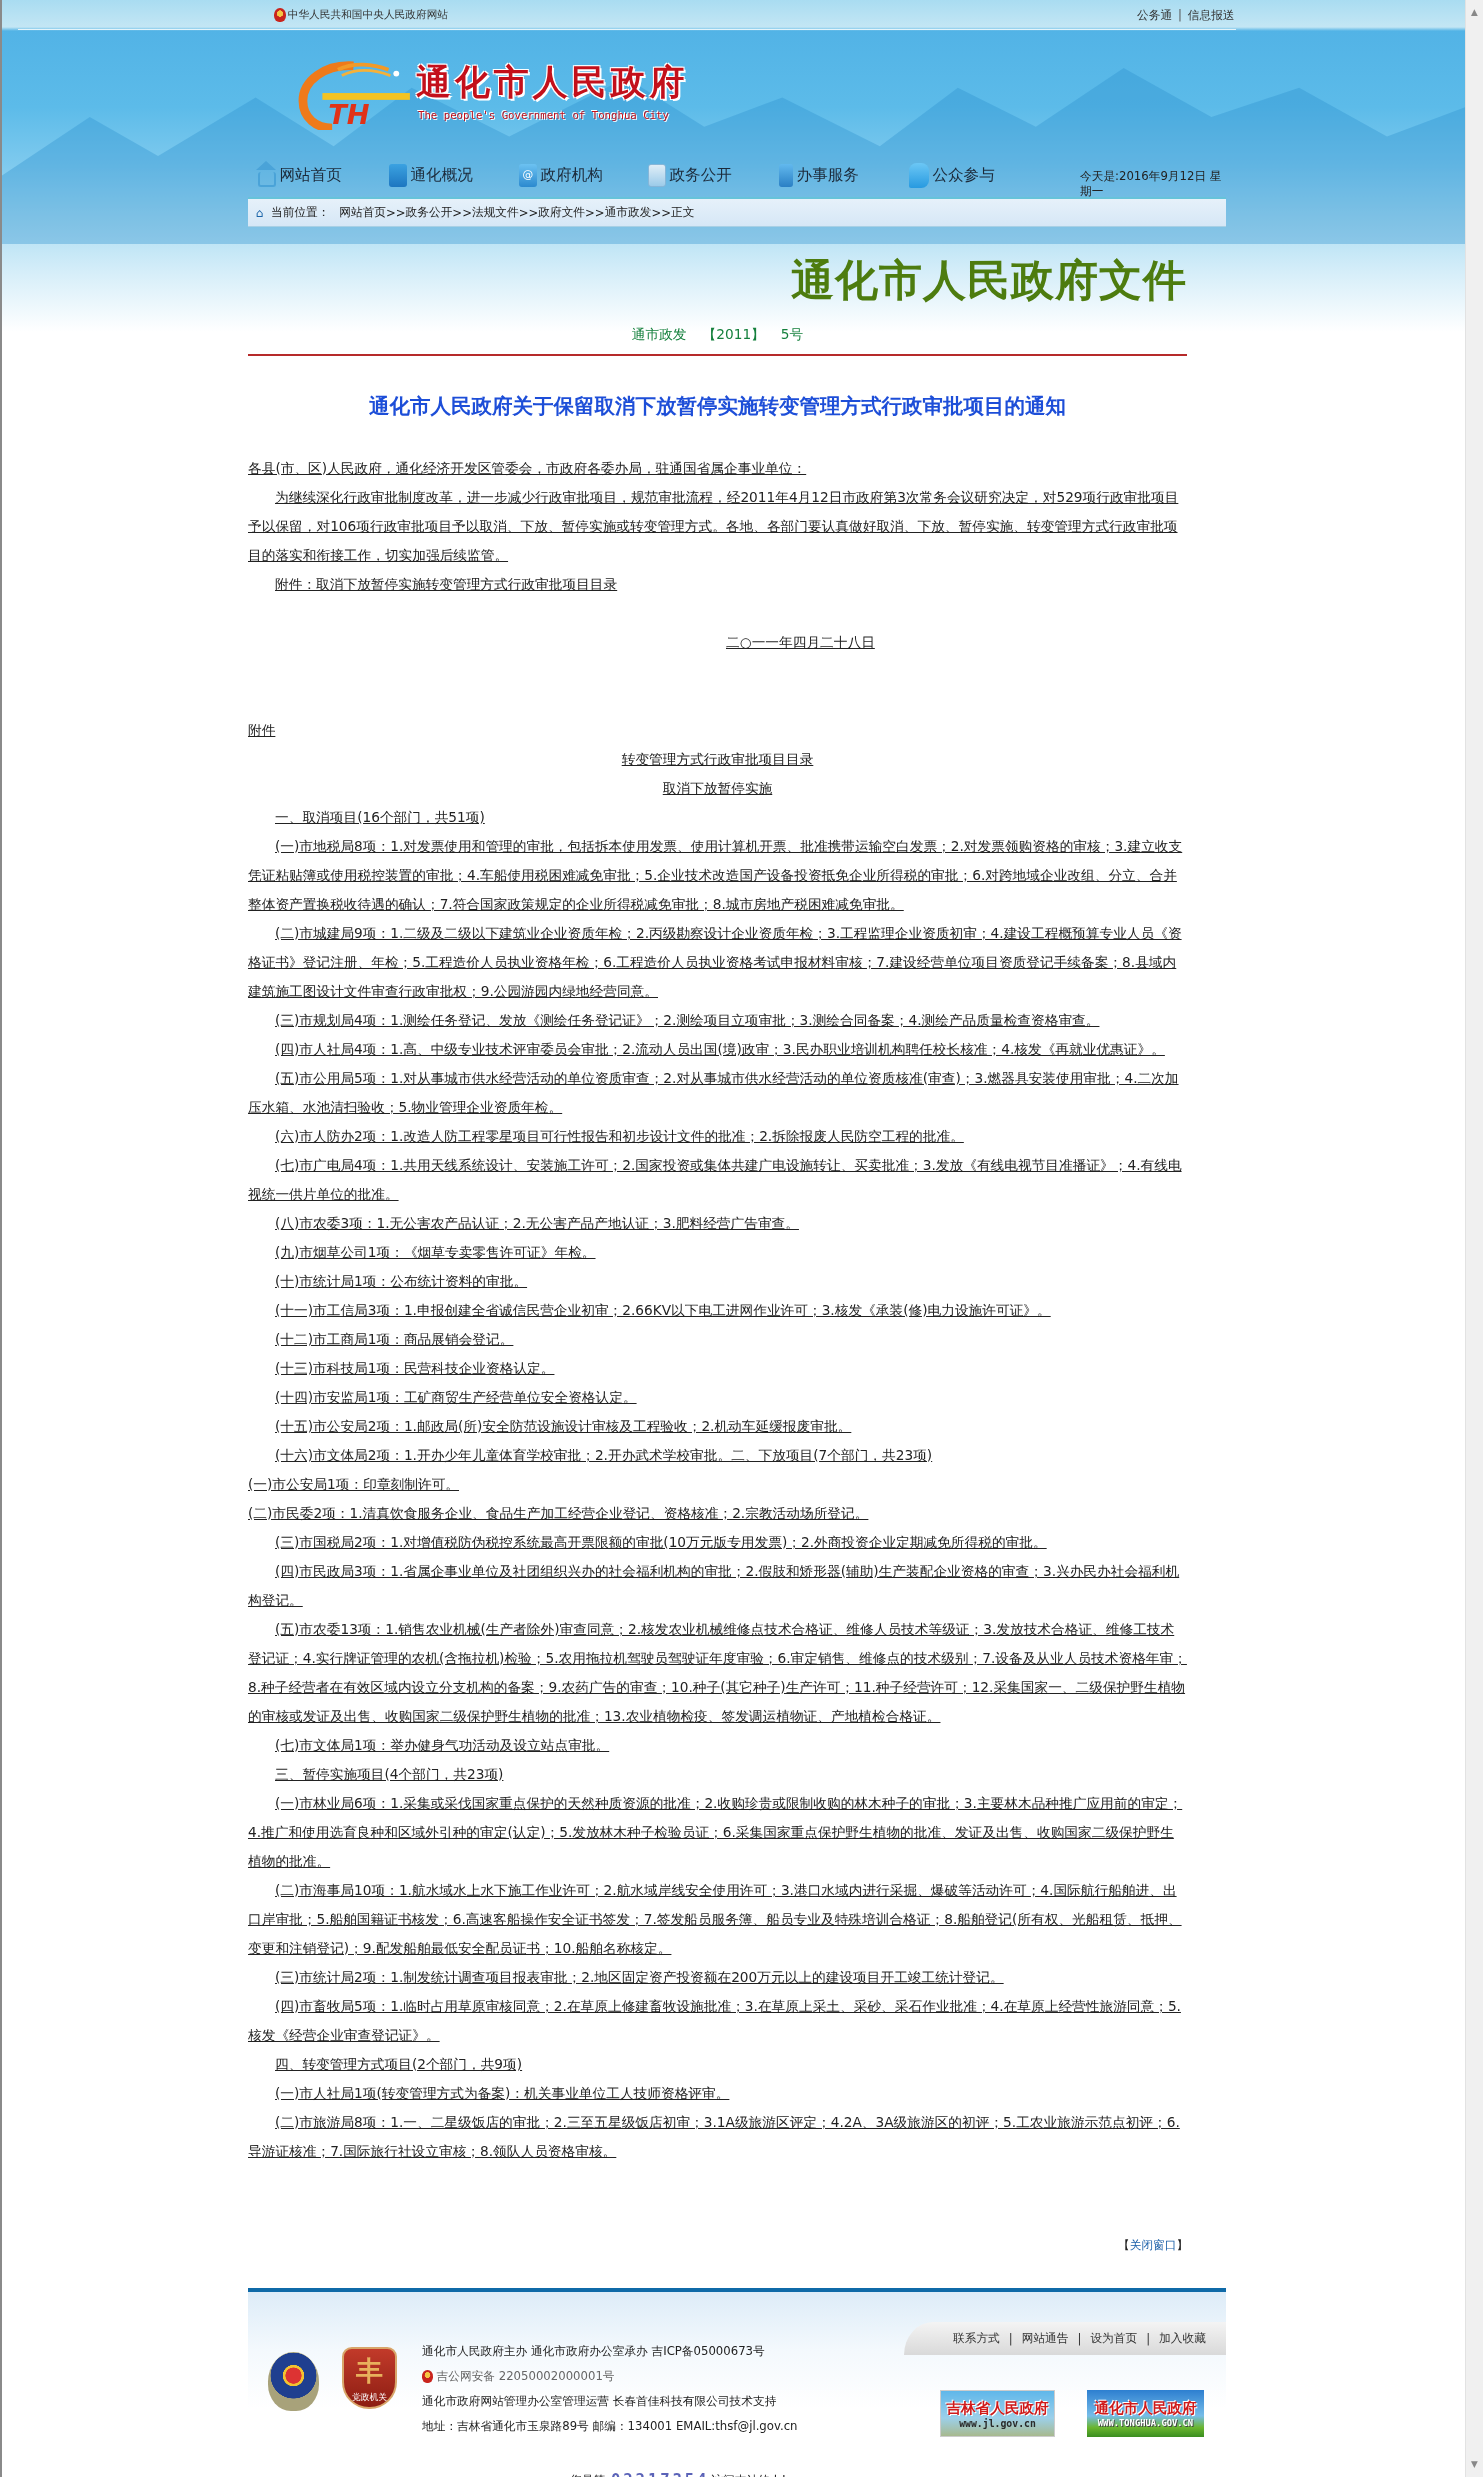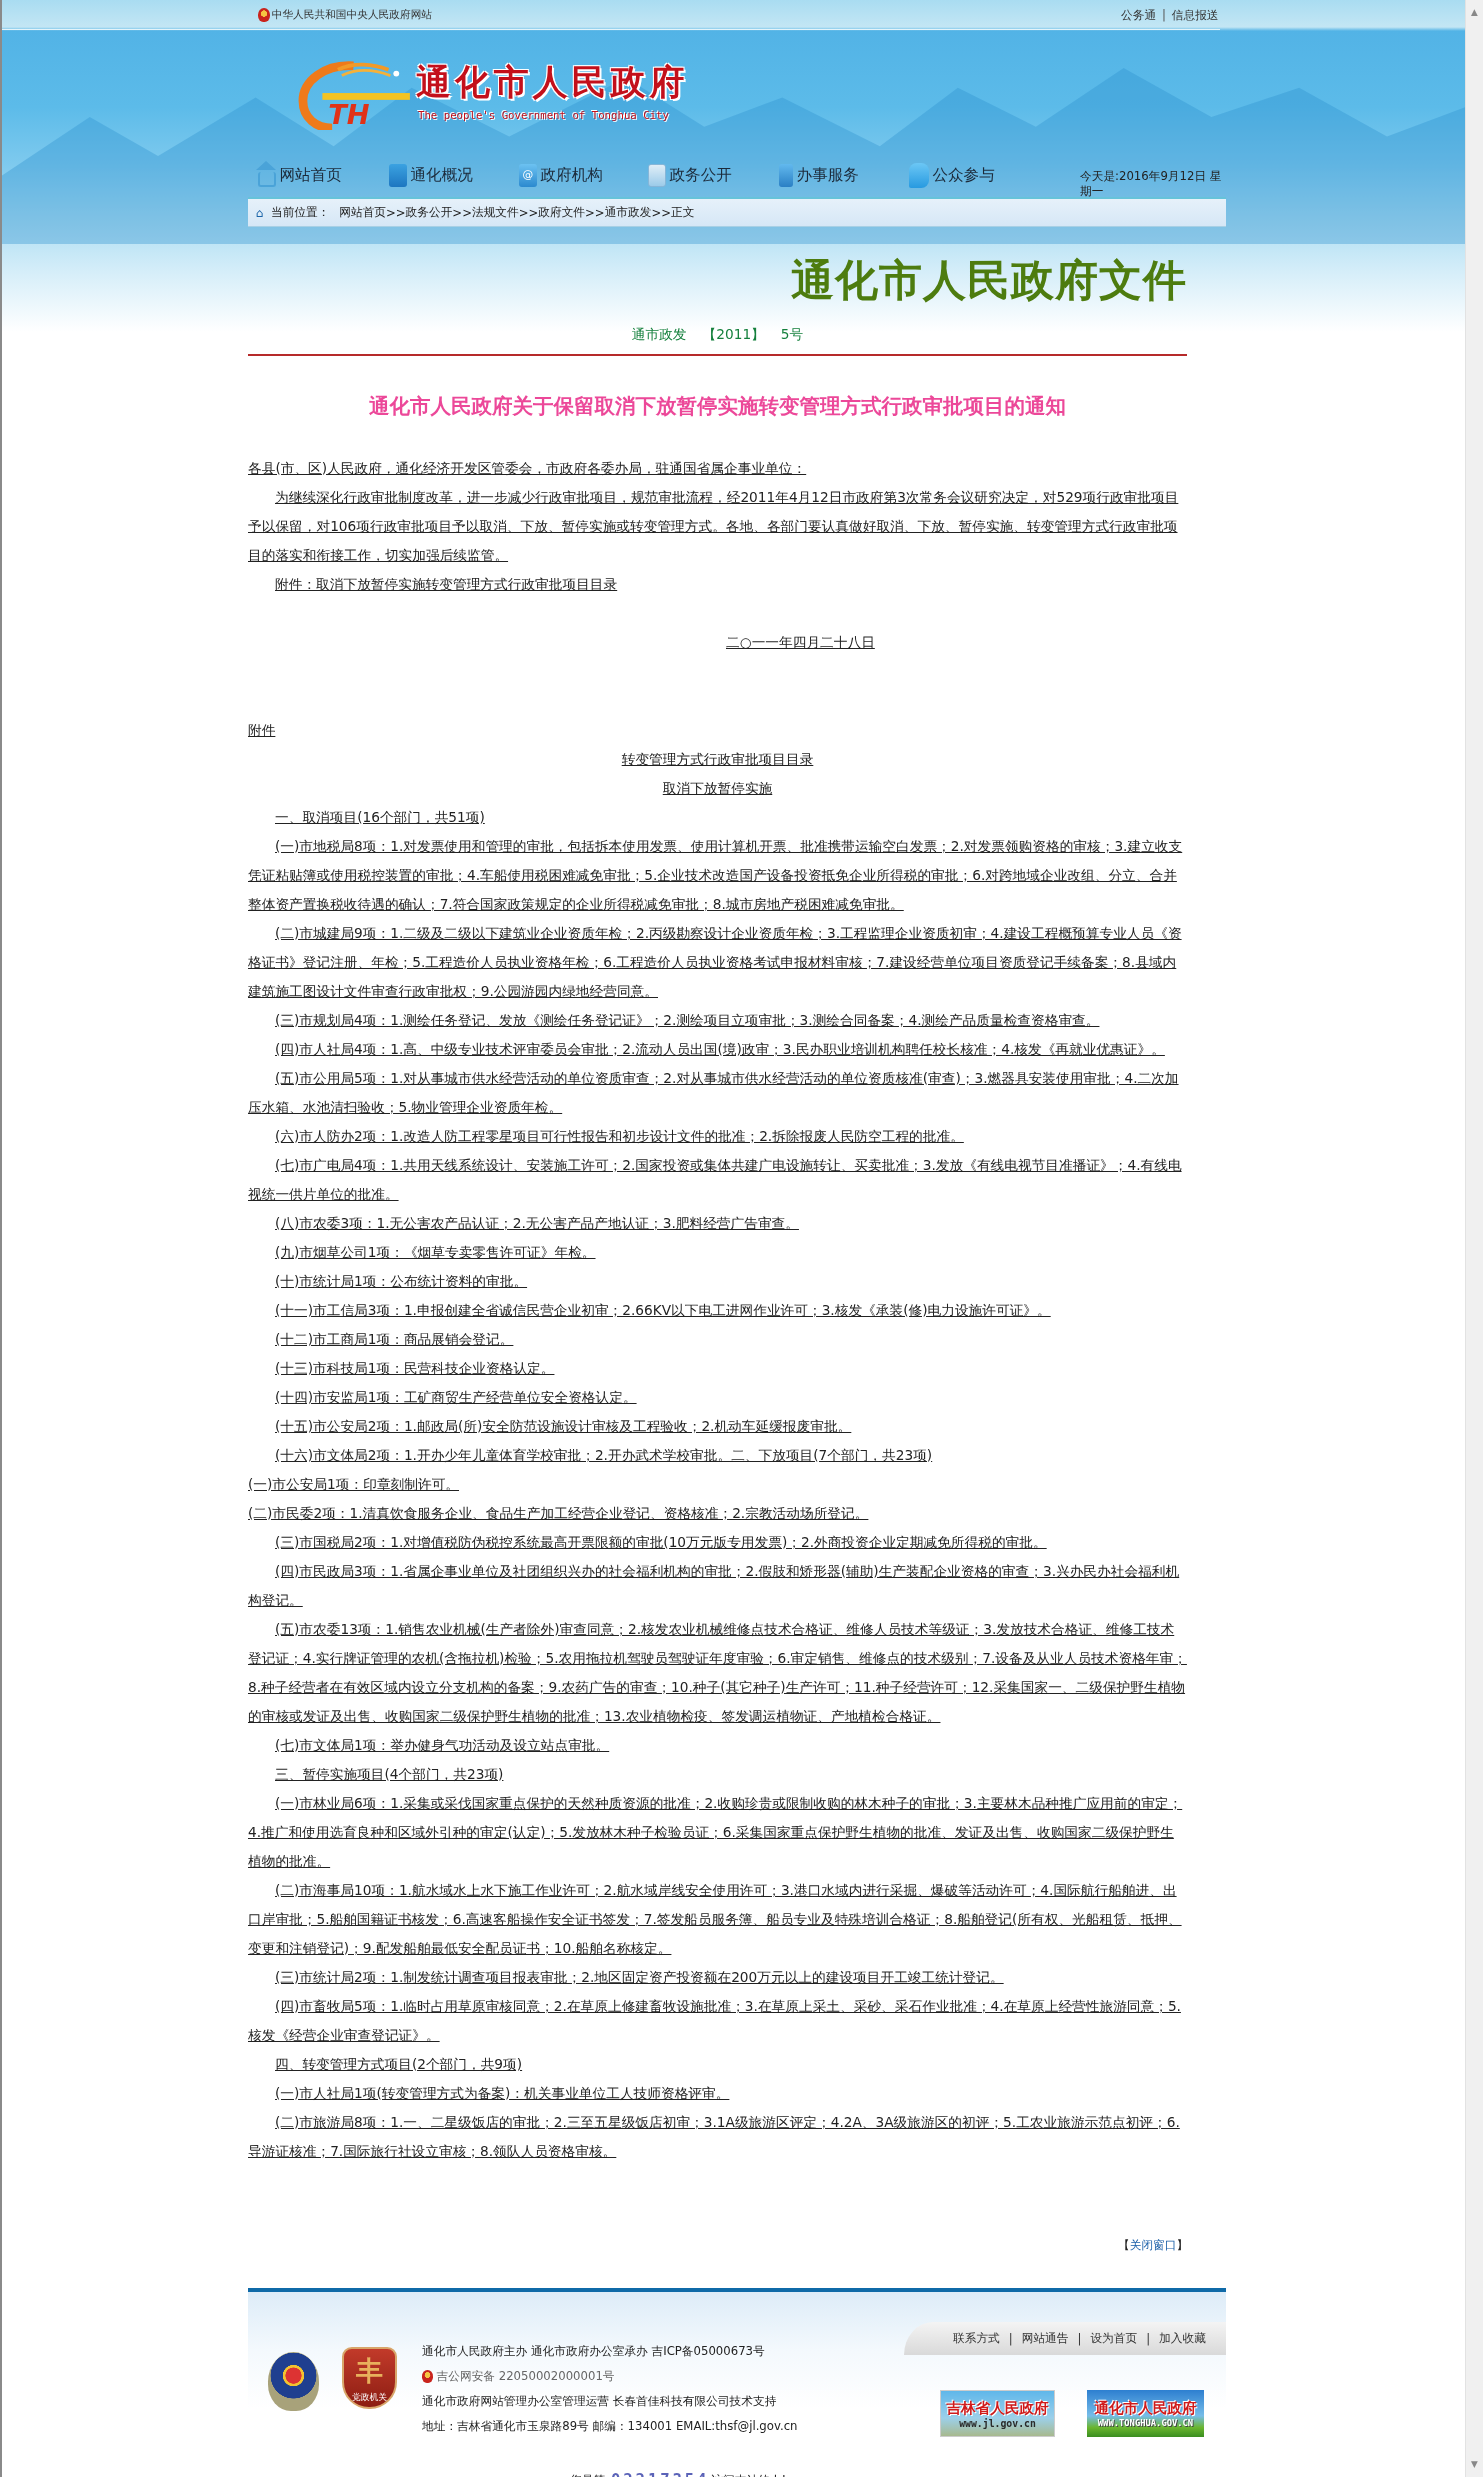--- a/index.html
+++ b/index.html
@@ -6,21 +6,21 @@
   html, body { width: 1483px; height: 2477px; overflow: hidden; background: #ffffff; }
   body { font-family: "DejaVu Sans", "Liberation Sans", sans-serif; color: #222; position: relative; }
   .page { position: absolute; left: 0; top: 0; width: 1465px; height: 2477px; border-left: 2px solid #8a8a8a; }
   .bg-sky {
     position: absolute; left: 0; top: 0; width: 1463px; height: 332px;
     background: linear-gradient(to bottom, #a9dcf1 0px, #c3e6f4 27px, #52b3e6 31px, #5cbbe9 107px, #7fcaee 166px, #a9dcf2 215px, #d6eef9 273px, #ffffff 332px);
   }
   .mountains {
     position: absolute; left: 0; top: 29px; width: 1463px; height: 215px; opacity: .35;
   }
-  .topbar { position: absolute; left: 0; top: 0; width: 1218px; height: 30px; border-bottom: 1px solid #e4f4fa; }
+  .topbar { position: absolute; left: 16px; top: 0; width: 1218px; height: 30px; border-bottom: 1px solid #e4f4fa; }
   .topbar .gov-link { position: absolute; left: 256px; top: 7.8px; font-size: 10.7px; color: #333; display: flex; align-items: center; gap: 2px; }
   .emblem-small { width: 11.7px; height: 13.7px; border-radius: 50% 50% 45% 45%; background: radial-gradient(circle at 50% 40%, #f5c542 0 30%, #c9241d 32% 100%); display: inline-block; }
   .topbar .right-links { position: absolute; left: 1119px; top: 7.8px; font-size: 11.7px; color: #333; display: flex; gap: 5.9px; }
   .topbar .sep { color: #555; }
 
   .logo { position: absolute; left: 293px; top: 60px; width: 117px; height: 70px; }
   .site-title { position: absolute; left: 414px; top: 59px; font-family: "DejaVu Serif", serif; font-weight: bold; font-size: 35px; color: #c3101b; letter-spacing: 3.9px; text-shadow: 2px 2px 0 #fff, -1px -1px 0 #fff, 1px -1px 0 #fff, -1px 1px 0 #fff; }
   .site-subtitle { position: absolute; left: 416px; top: 109px; font-family: "DejaVu Sans Mono", monospace; font-size: 10.7px; color: #c3101b; text-shadow: 1px 1px 0 #fff, -1px -1px 0 #fff; }
 
   .nav { position: absolute; left: 256px; top: 159px; height: 33px; width: 975px; }
@@ -37,21 +37,21 @@
 
   .breadcrumb { position: absolute; left: 246px; top: 197px; width: 978px; height: 30px; border-top: 2px solid #66c3d9; border-bottom: 1px solid #a8d0e5; background: linear-gradient(#e6f1fa, #d6e7f6); display: flex; align-items: center; padding-left: 7.8px; font-size: 11.7px; color: #222; }
   .bc-home-icon { color: #1a63a8; font-size: 11.7px; margin-right: 7.8px; }
   .bc-label { margin-right: 9.8px; }
   .bc-link { color: #222; cursor: pointer; }
   .bc-sep { color: #222; }
 
   .doc-head-title { position: absolute; left: 246px; width: 939px; top: 252px; text-align: right; font-family: Liberation Sans, sans-serif; font-weight: bold; font-size: 43px; color: #4d7c0f; letter-spacing: 1px; }
   .doc-number { position: absolute; left: 246px; width: 939px; top: 326px; text-align: center; font-size: 13.7px; color: #15803d; word-spacing: 11.7px; }
   .red-rule { position: absolute; left: 246px; top: 354px; width: 939px; height: 2px; background: #b62a2a; }
-  .notice-title { position: absolute; left: 246px; width: 939px; top: 392px; text-align: center; font-size: 20.5px; font-weight: bold; color: #ec4899; }
+  .notice-title { position: absolute; left: 246px; width: 939px; top: 392px; text-align: center; font-size: 20.5px; font-weight: bold; color: #1d4ed8; }
 
   .content { position: absolute; left: 246px; top: 454px; width: 939px; font-size: 13.7px; line-height: 29px; color: #222; text-decoration: underline; }
   .content p { margin: 0; }
   .indent { text-indent: 27px; }
   .center { text-align: center; }
   .date-line { padding-left: 478px; margin-top: 29px !important; }
   .attach-label { margin-top: 59px !important; }
 
   .close-window { position: absolute; left: 1116px; top: 2238px; font-size: 11.7px; color: #222; }
   .close-window a { color: #1a5fa8; text-decoration: none; cursor: pointer; }

